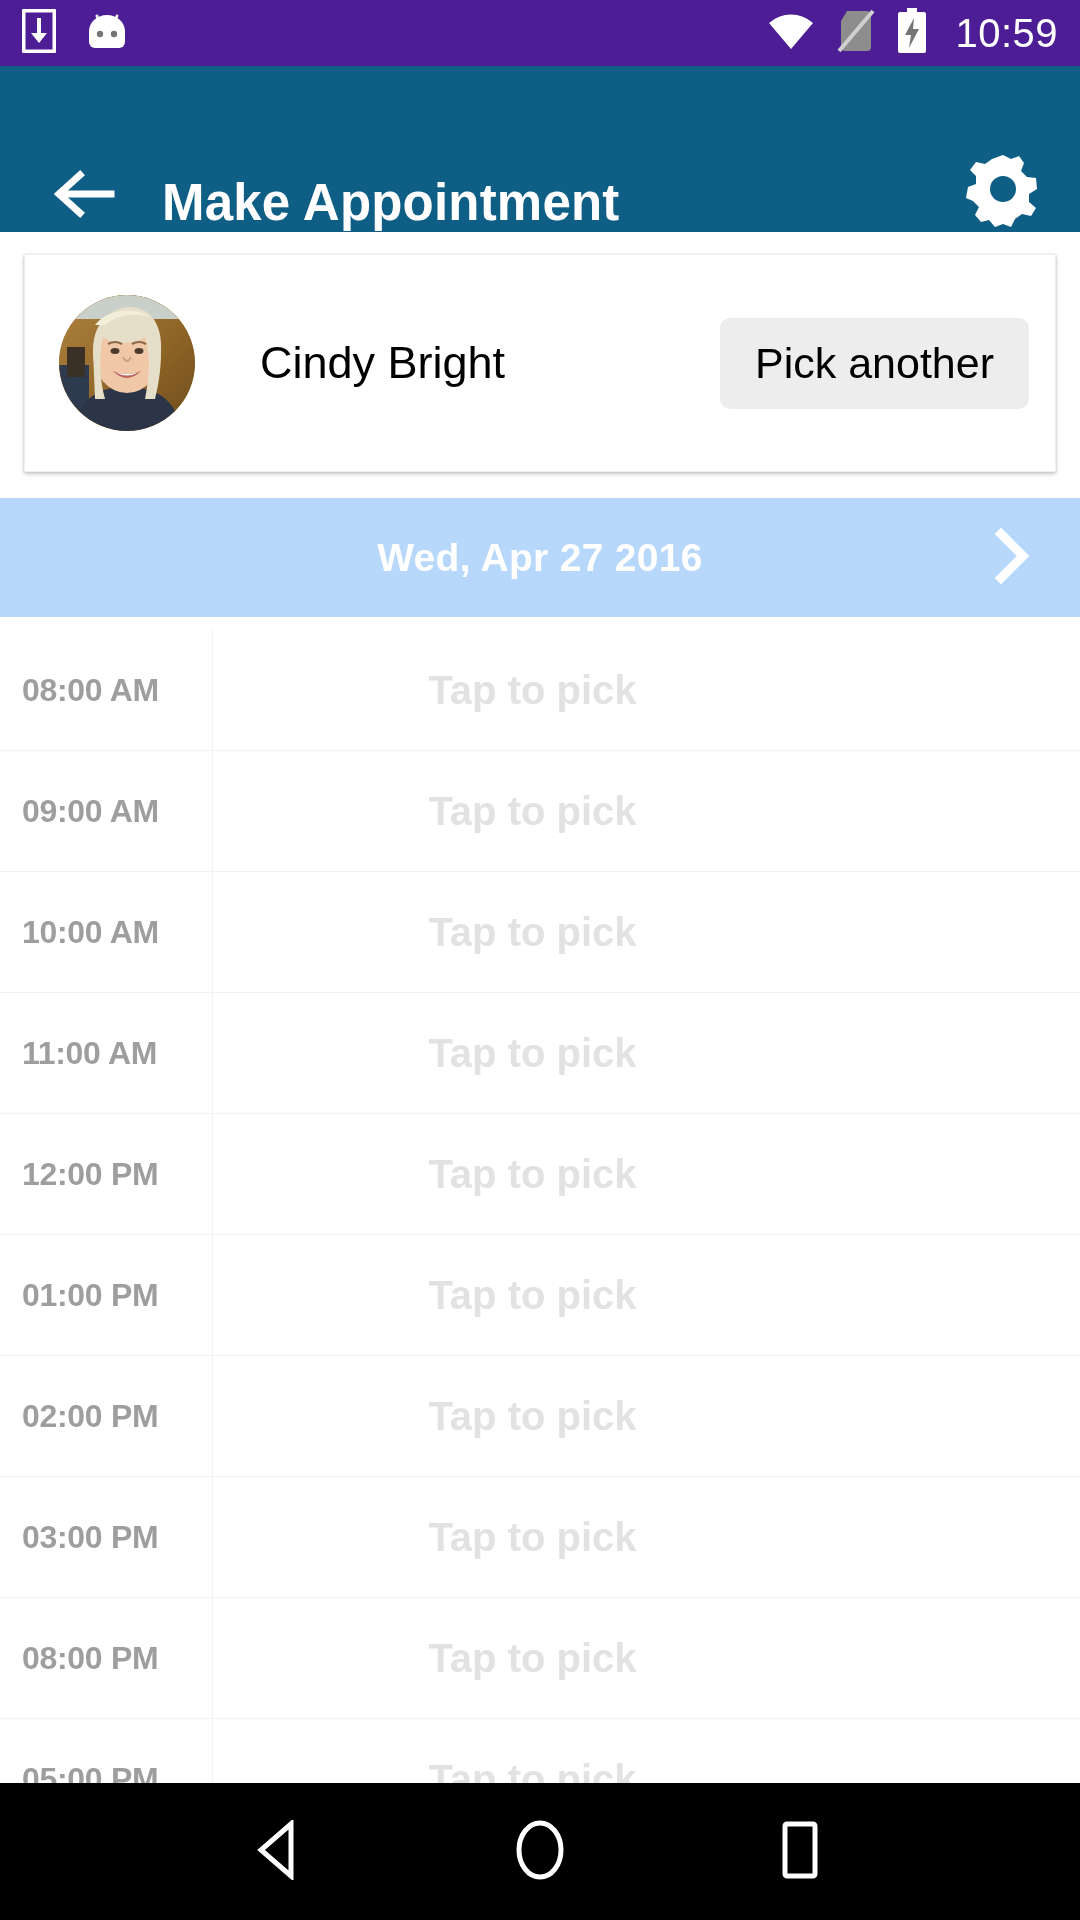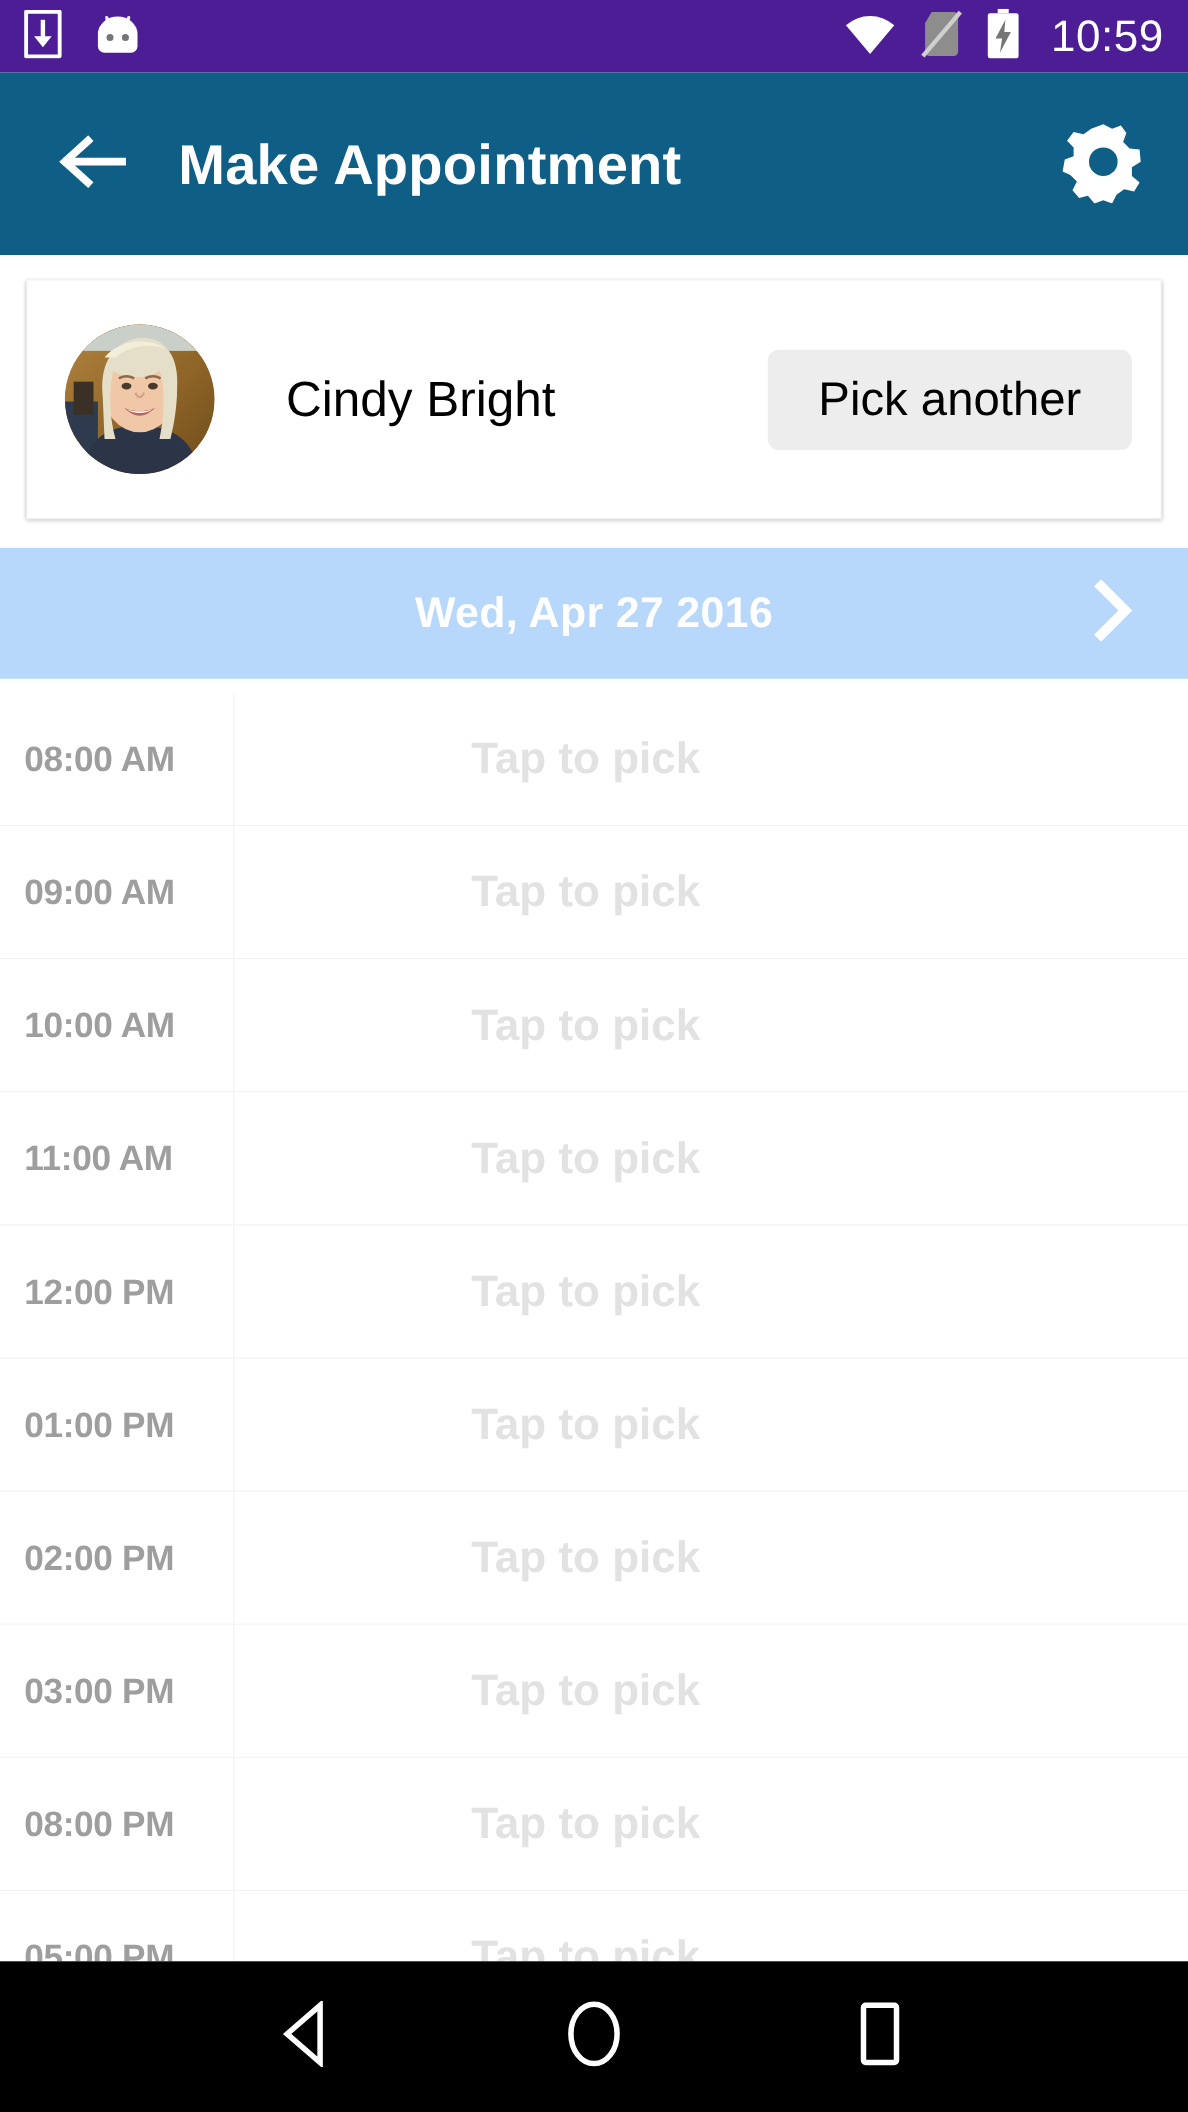--- a/index.html
+++ b/index.html
@@ -43,21 +43,21 @@
     line-height: 1;
     padding-left: 6px;
   }
   .si { display: block; }
 
   
   .app-bar {
     height: 166px;
     background: #0F5E86;
     display: flex;
-    align-items: center;
+    align-items: flex-end;
     padding: 0 36px 0 48px;
     box-sizing: border-box;
   }
   .back-btn {
     width: 72px;
     height: 72px;
     display: flex;
     align-items: center;
     justify-content: center;
     flex: 0 0 auto;
@@ -114,21 +114,21 @@
     white-space: nowrap;
   }
   .pick-another {
     margin-left: auto;
     background: #ededed;
     border: none;
     border-radius: 10px;
     color: #000000;
     font-size: 43px;
     font-family: "Liberation Sans", sans-serif;
-    padding: 24px 46px;
+    padding: 24px 35px;
     white-space: nowrap;
     line-height: 1;
   }
 
   
   .date-bar {
     height: 119px;
     background: #B7D7FB;
     display: flex;
     align-items: center;

